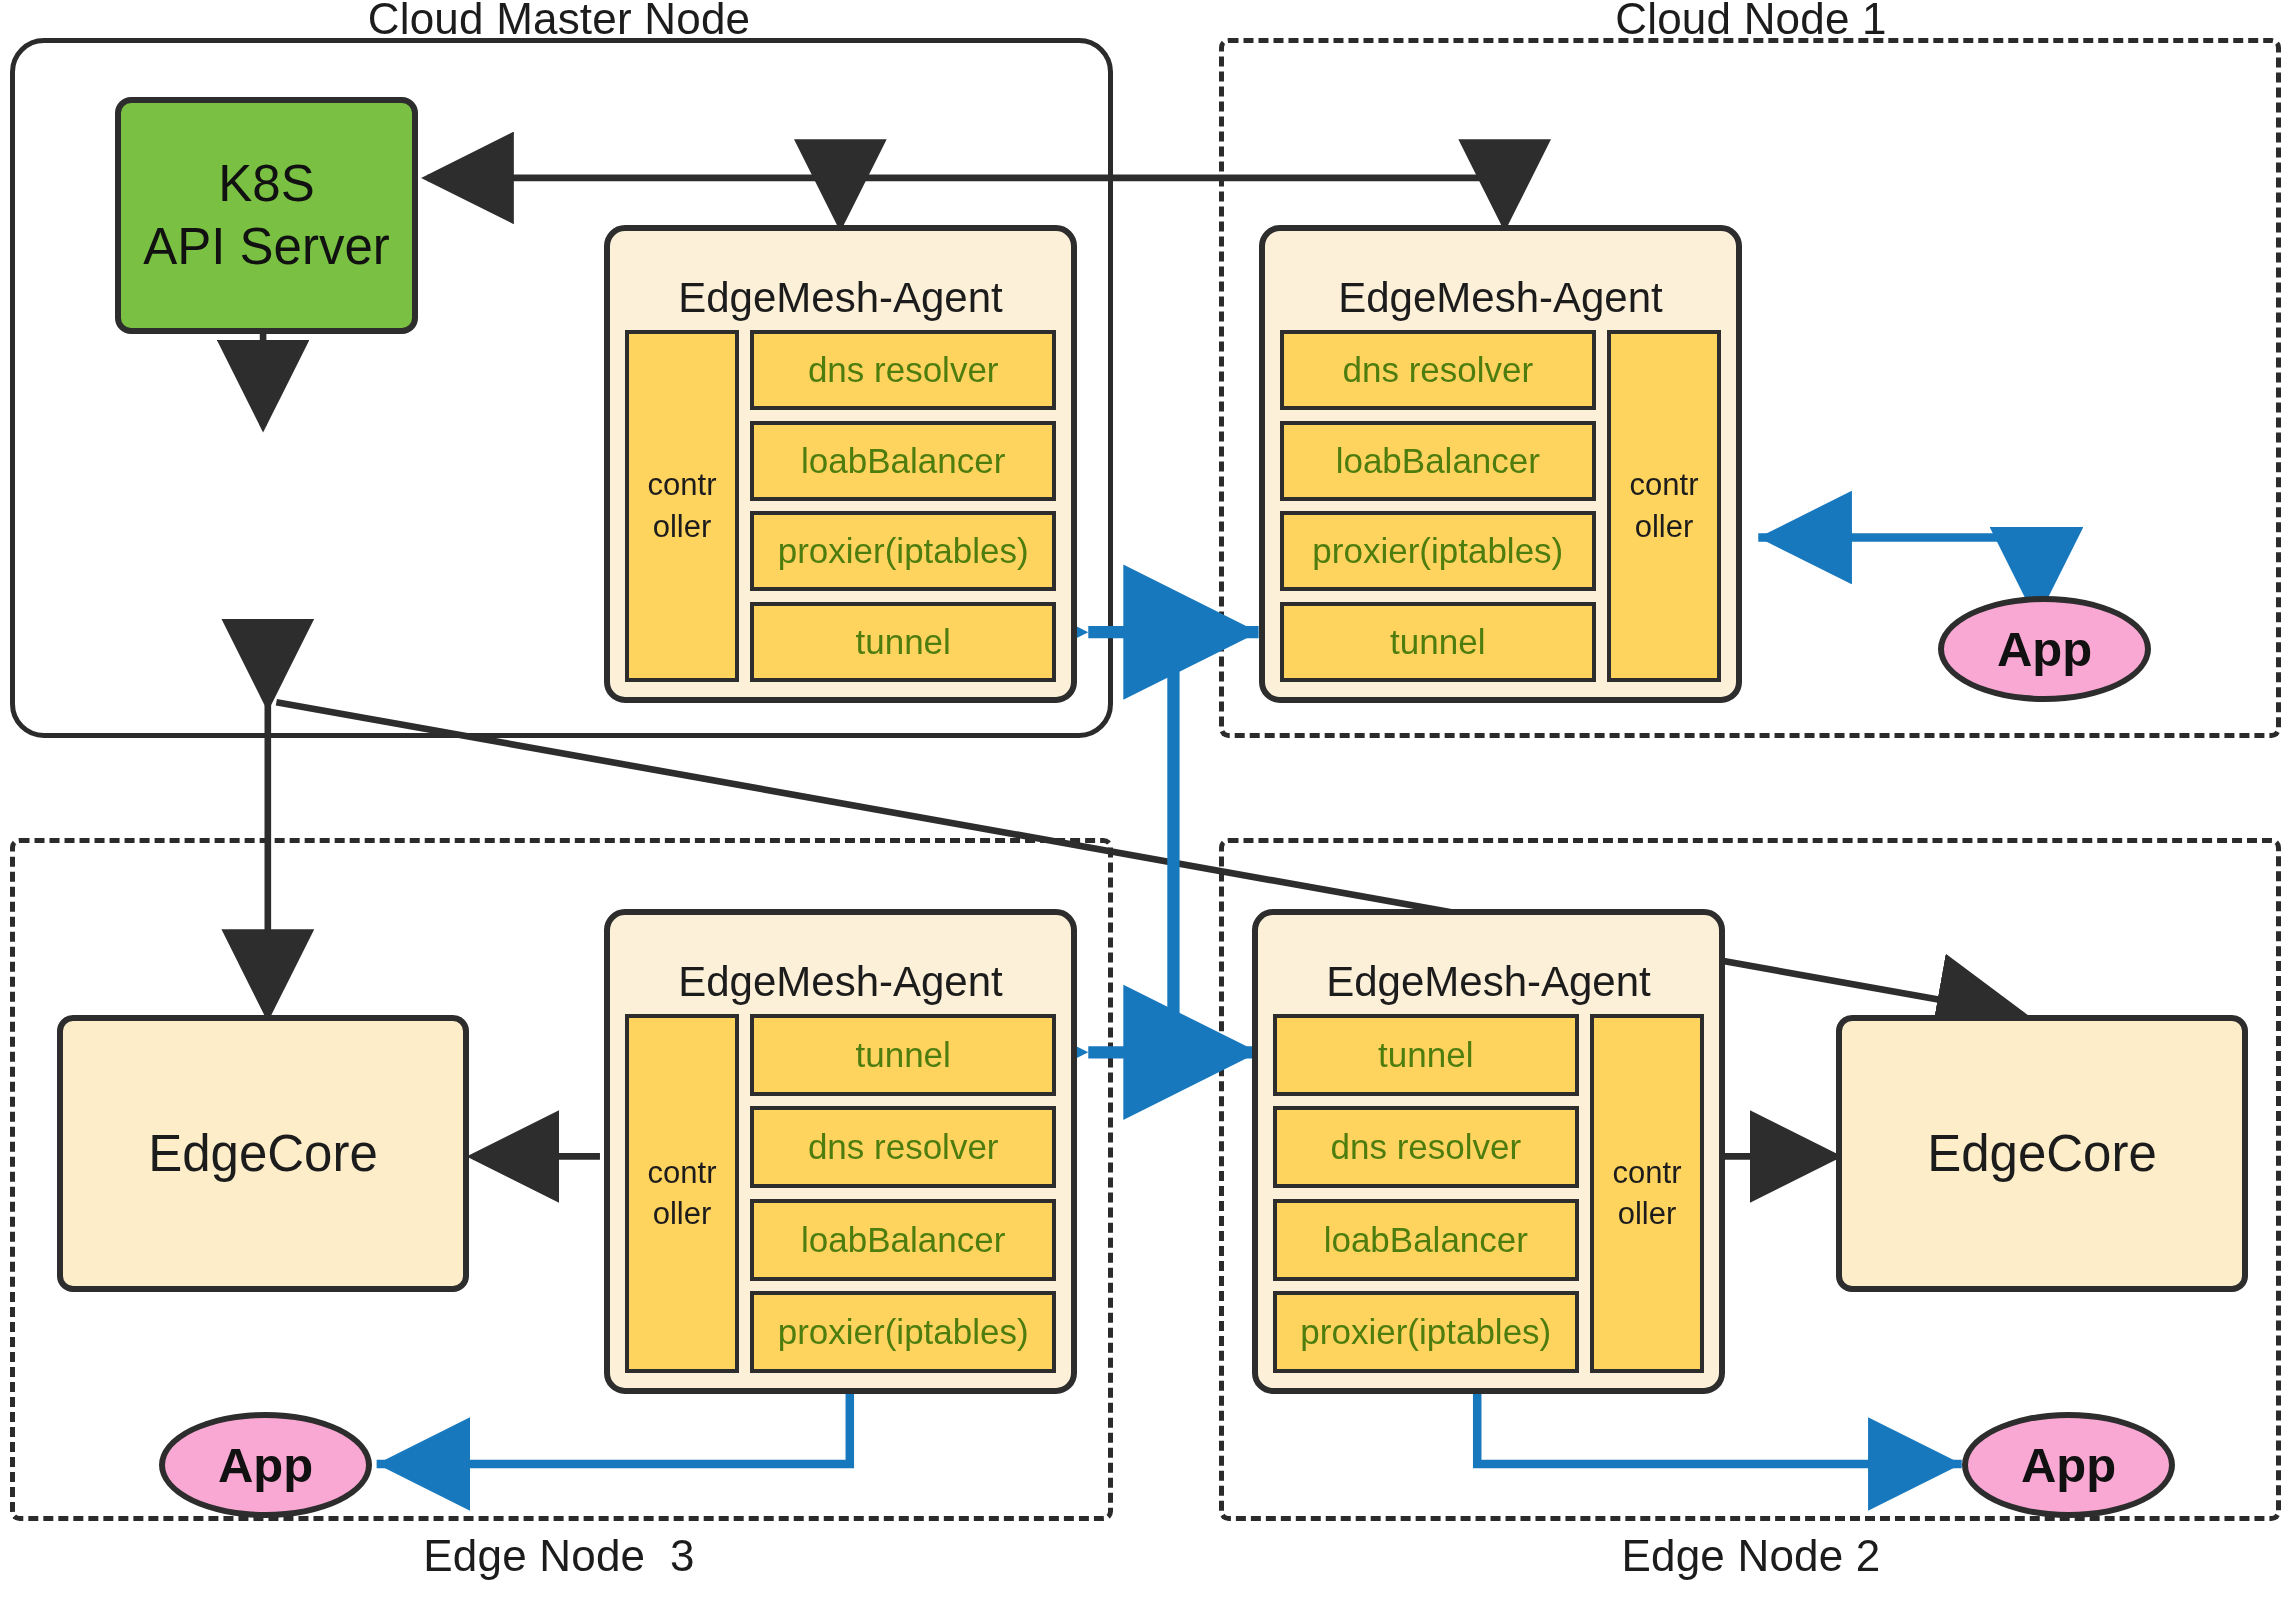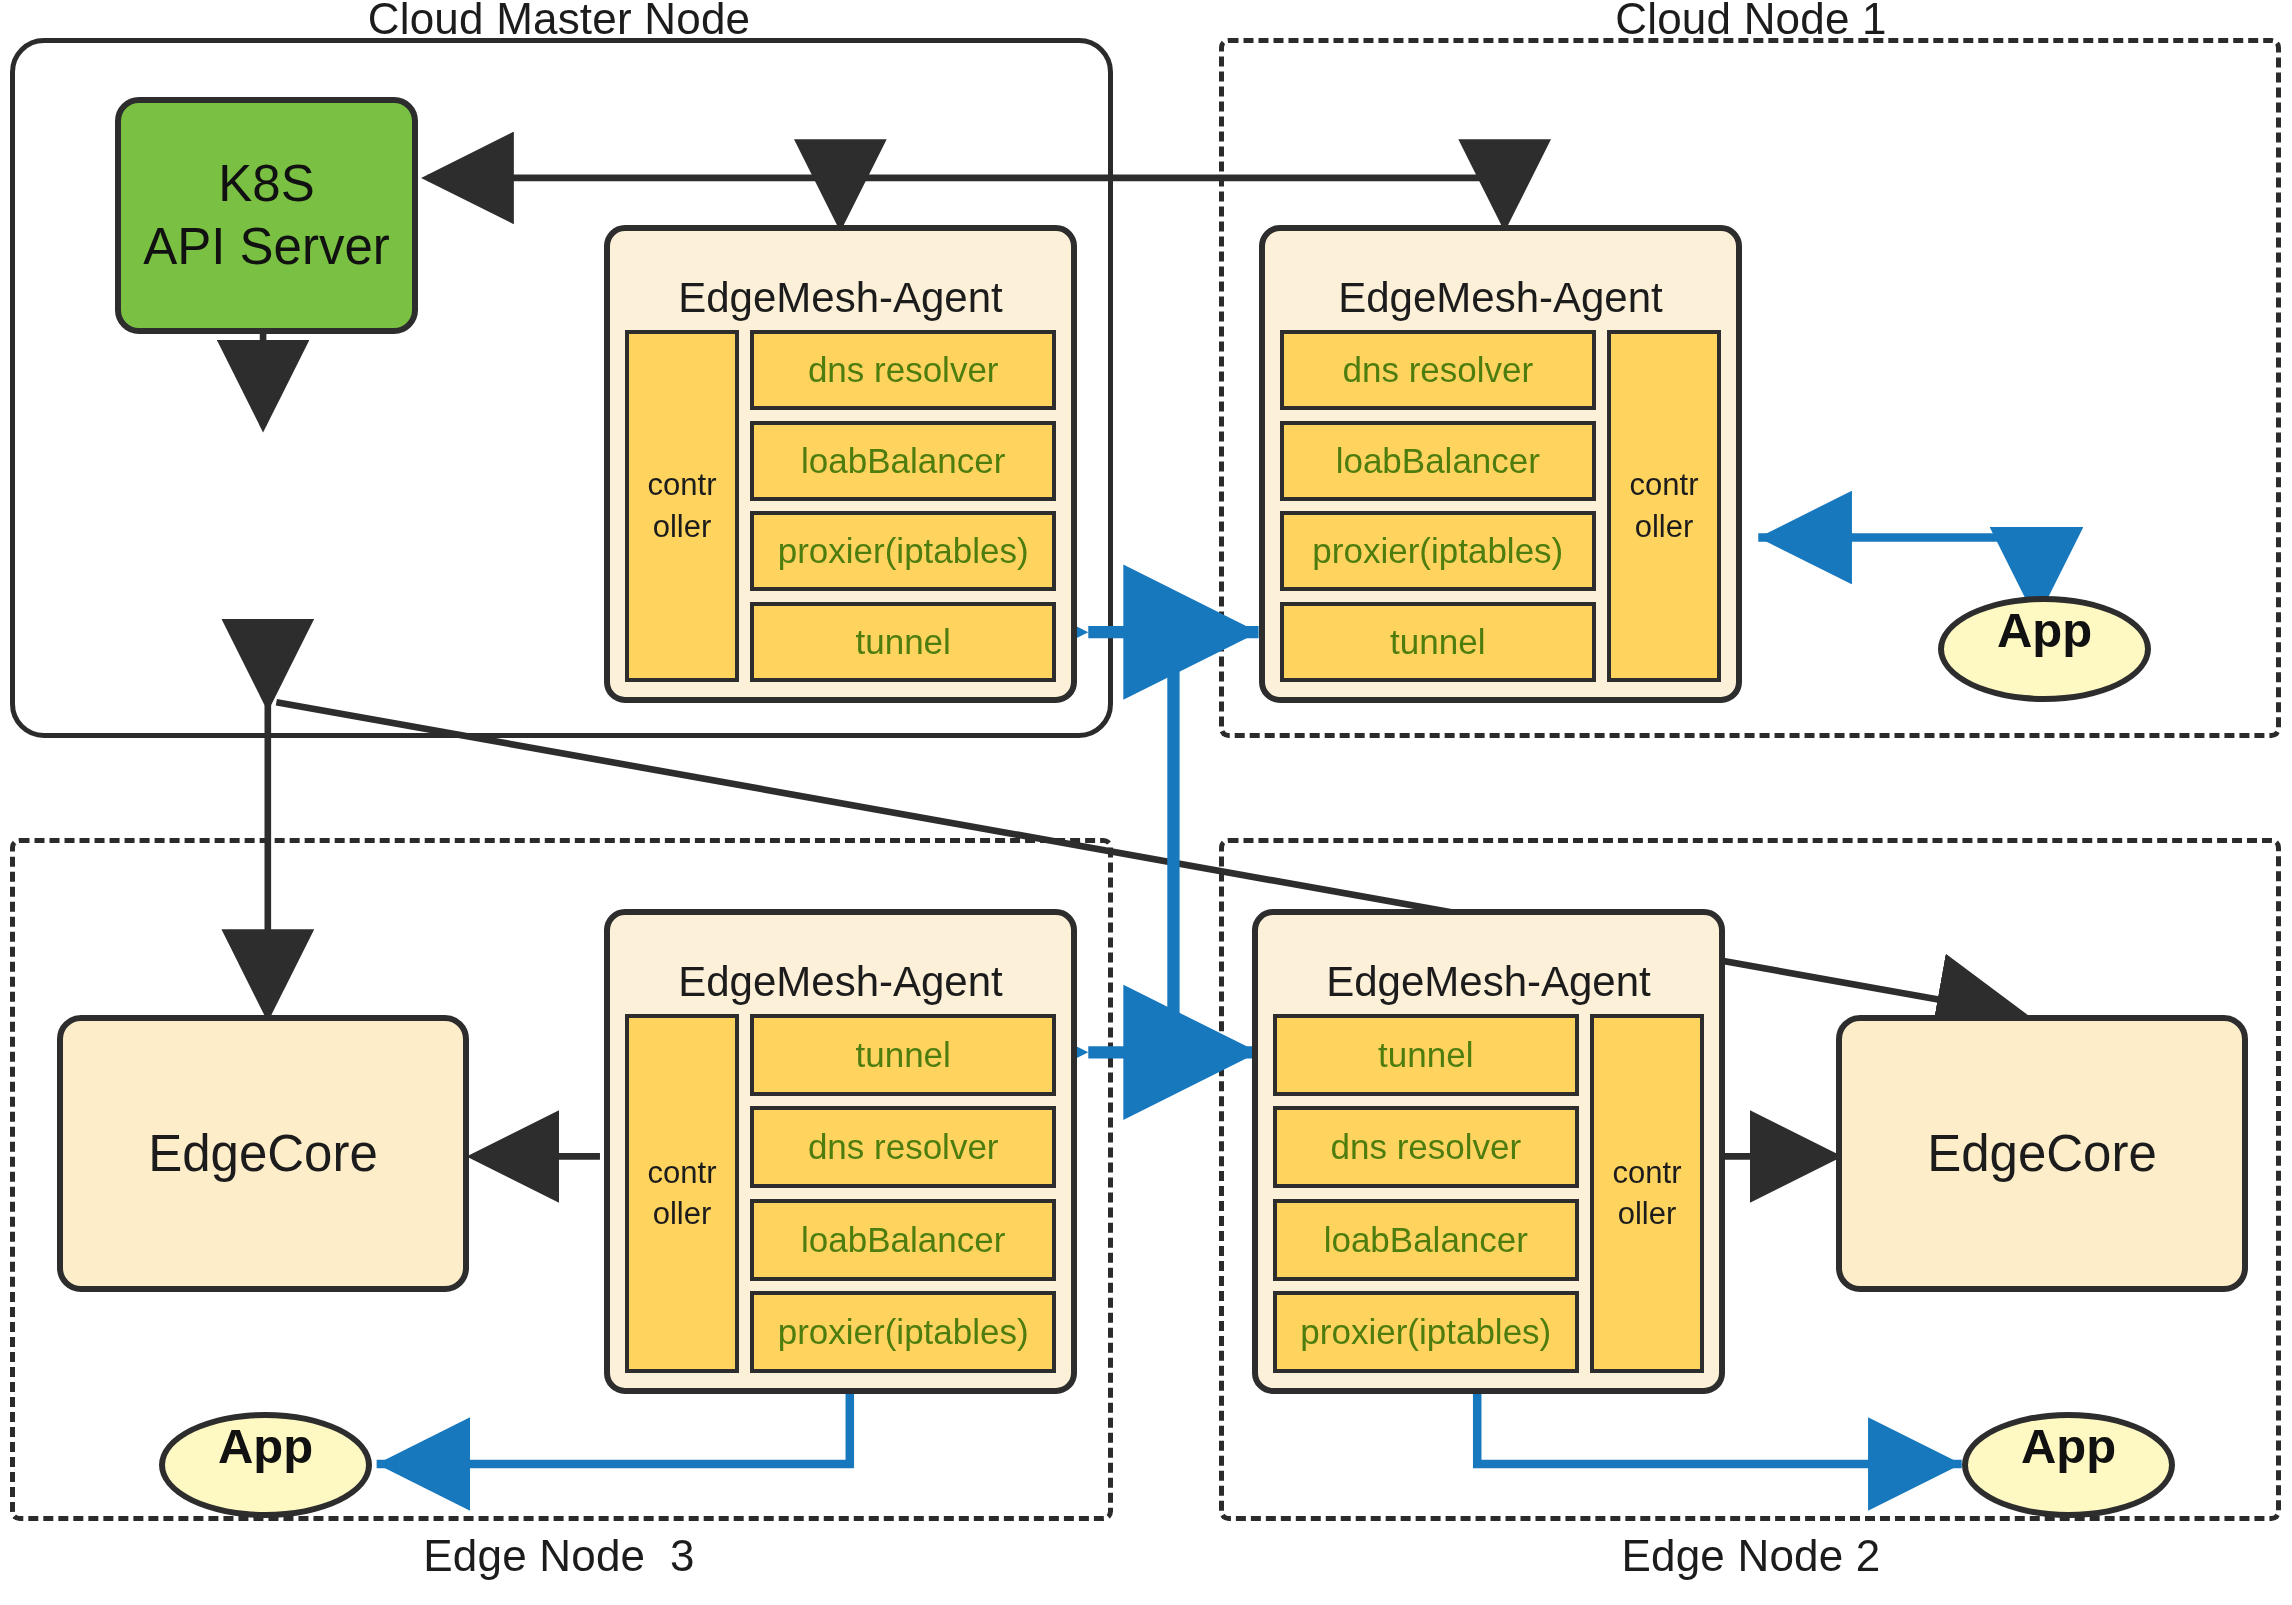--- a/index.html
+++ b/index.html
@@ -15,21 +15,21 @@
 
   .zone{
     position:absolute;border:5.7px dashed #2b2b2b;border-radius:9.5px;box-sizing:border-box;background:transparent;
   }
   .zone.solid{border-style:solid;border-radius:34px;}
 
   .box{
     position:absolute;box-sizing:border-box;border:6.6px solid #2d2d2d;
     display:flex;align-items:center;justify-content:center;text-align:center;
   }
-  .box.round{border-radius:24px;}
+  .box.round{border-radius:16px;}
 
   .k8s{background:#7ac143;font-size:51px;color:#111;line-height:1.22;}
   .core{background:#fdeec9;font-size:51px;color:#1c1c1c;}
 
   .agent{
     position:absolute;box-sizing:border-box;background:#fcf0d8;
     border:6.6px solid #2d2d2d;border-radius:21px;
     display:flex;flex-direction:column;
   }
   .agent-title{
@@ -42,23 +42,23 @@
     font-size:31px;color:#1c1c1c;line-height:1.35;text-align:center;
   }
   .modlist{flex:1 1 auto;display:flex;flex-direction:column;gap:10.4px;}
   .mod{
     background:#ffd45e;border:4.7px solid #2d2d2d;box-sizing:border-box;flex:1 1 0;
     display:flex;align-items:center;justify-content:center;
     font-size:35px;color:#4d7c0f;white-space:nowrap;
   }
 
   .app{
-    position:absolute;box-sizing:border-box;background:#fef9c3;
+    position:absolute;box-sizing:border-box;background:#f9a8d4;
     border:6.6px solid #2d2d2d;border-radius:50%;
-    display:flex;align-items:flex-start;justify-content:center;
+    display:flex;align-items:center;justify-content:center;
     font-size:49px;font-weight:bold;color:#111;
   }
 </style>
 </head>
 <body>
 
 <div id="stage">
 
   <div class="zone solid" style="left:9.5px;top:38px;width:1103px;height:700px;"></div>
   <div class="zone" style="left:1219px;top:38px;width:1062px;height:700px;"></div>

